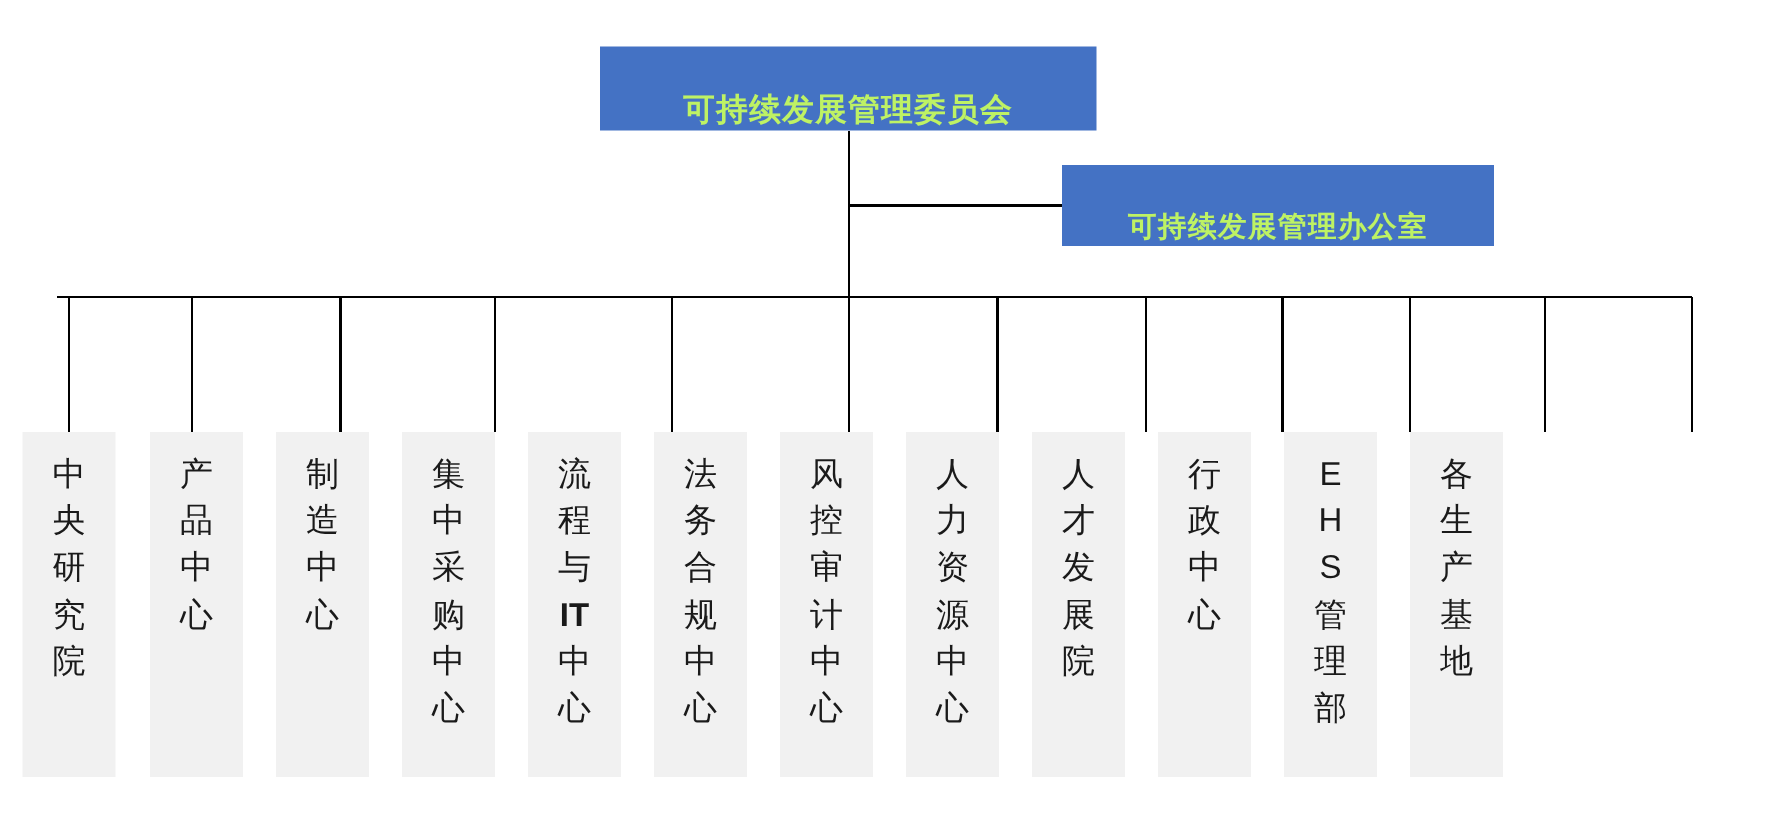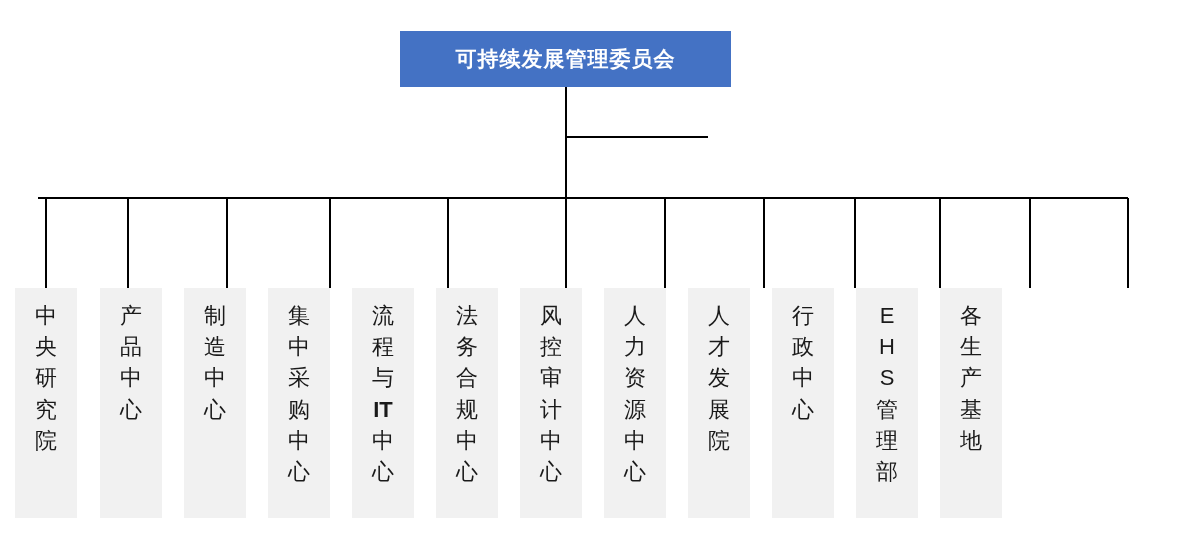--- a/index.html
+++ b/index.html
@@ -28,23 +28,23 @@
     top: 0;
     width: 1186px;
     height: 542px;
     pointer-events: none;
   }
 
   
   .blue-box {
     position: absolute;
     background: #4472C4;
-    color: #ffffff;
+    color: #bef264;
     display: flex;
-    align-items: center;
+    align-items: flex-end;
     justify-content: center;
     font-weight: bold;
     letter-spacing: 1px;
     box-sizing: border-box;
   }
   #committee-box {
     left: 400px;
     top: 31px;
     width: 331px;
     height: 56px;
@@ -110,20 +110,23 @@
       <line x1="940" y1="198" x2="940" y2="288"></line>
       <line x1="1030" y1="198" x2="1030" y2="288"></line>
       <line x1="1128" y1="198" x2="1128" y2="288"></line>
     </g>
   </svg>
 
   <div class="blue-box" id="committee-box">
     <span>可持续发展管理委员会</span>
   </div>
 
+  <div class="blue-box" id="office-box">
+    <span>可持续发展管理办公室</span>
+  </div>
 
   <div id="dept-container">
       <div class="dept-box" style="left: 15px; width: 62px; background: rgb(241, 241, 241);">
         <div class="vstack" style="color: rgb(26, 26, 26);">
           <span>中</span>
           <span>央</span>
           <span>研</span>
           <span>究</span>
           <span>院</span>
         </div>

